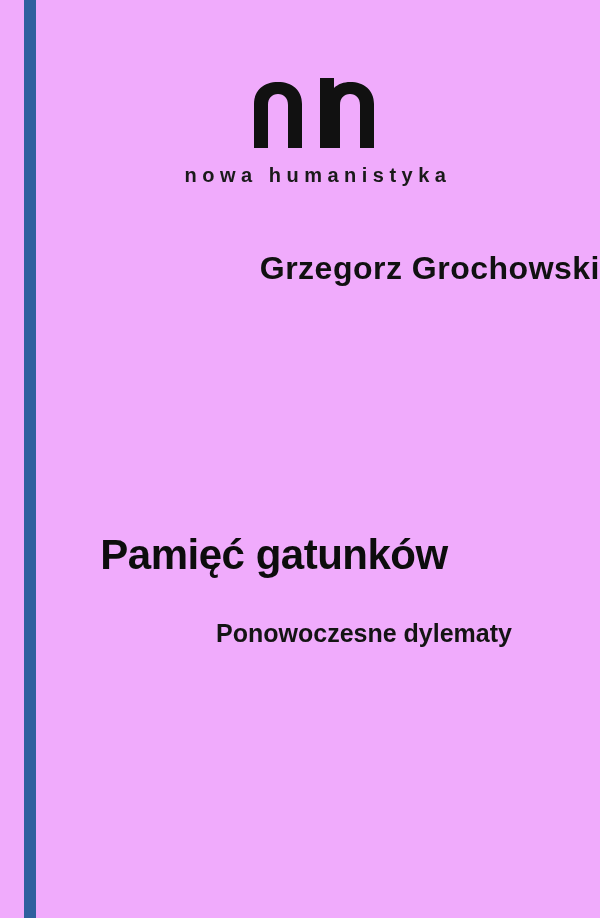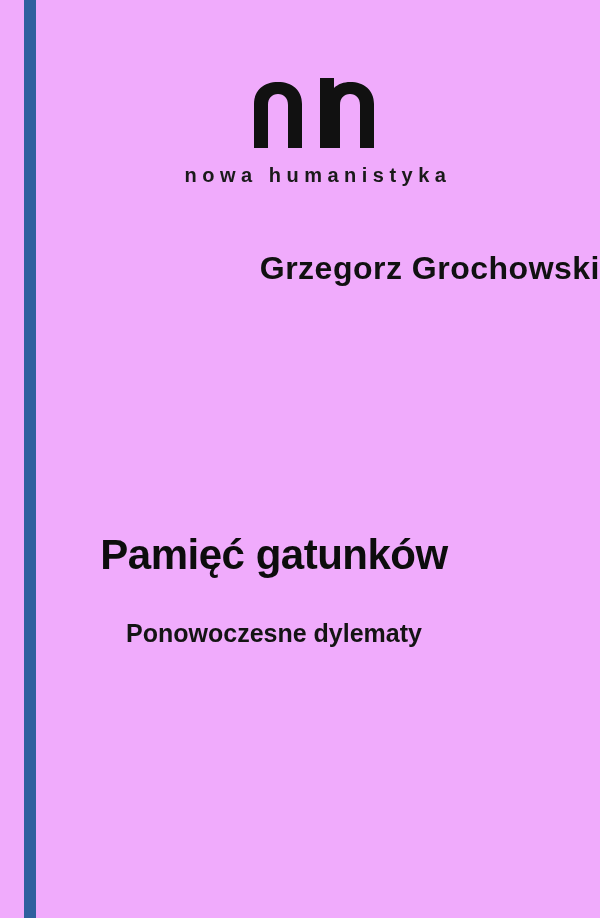--- a/index.html
+++ b/index.html
@@ -92,20 +92,21 @@
   .subtitle {
     margin-top: 34px;
     font-family: "Liberation Sans", sans-serif;
     font-weight: bold;
     font-size: 25px;
     line-height: 1.75;
     color: #141414;
   }
   .subtitle-line {
     display: block;
+    text-align: right;
   }
 </style>
 </head>
 <body>
 
 <div class="cover">
 
   <div class="spine-bar"></div>
 
   <div class="content">

